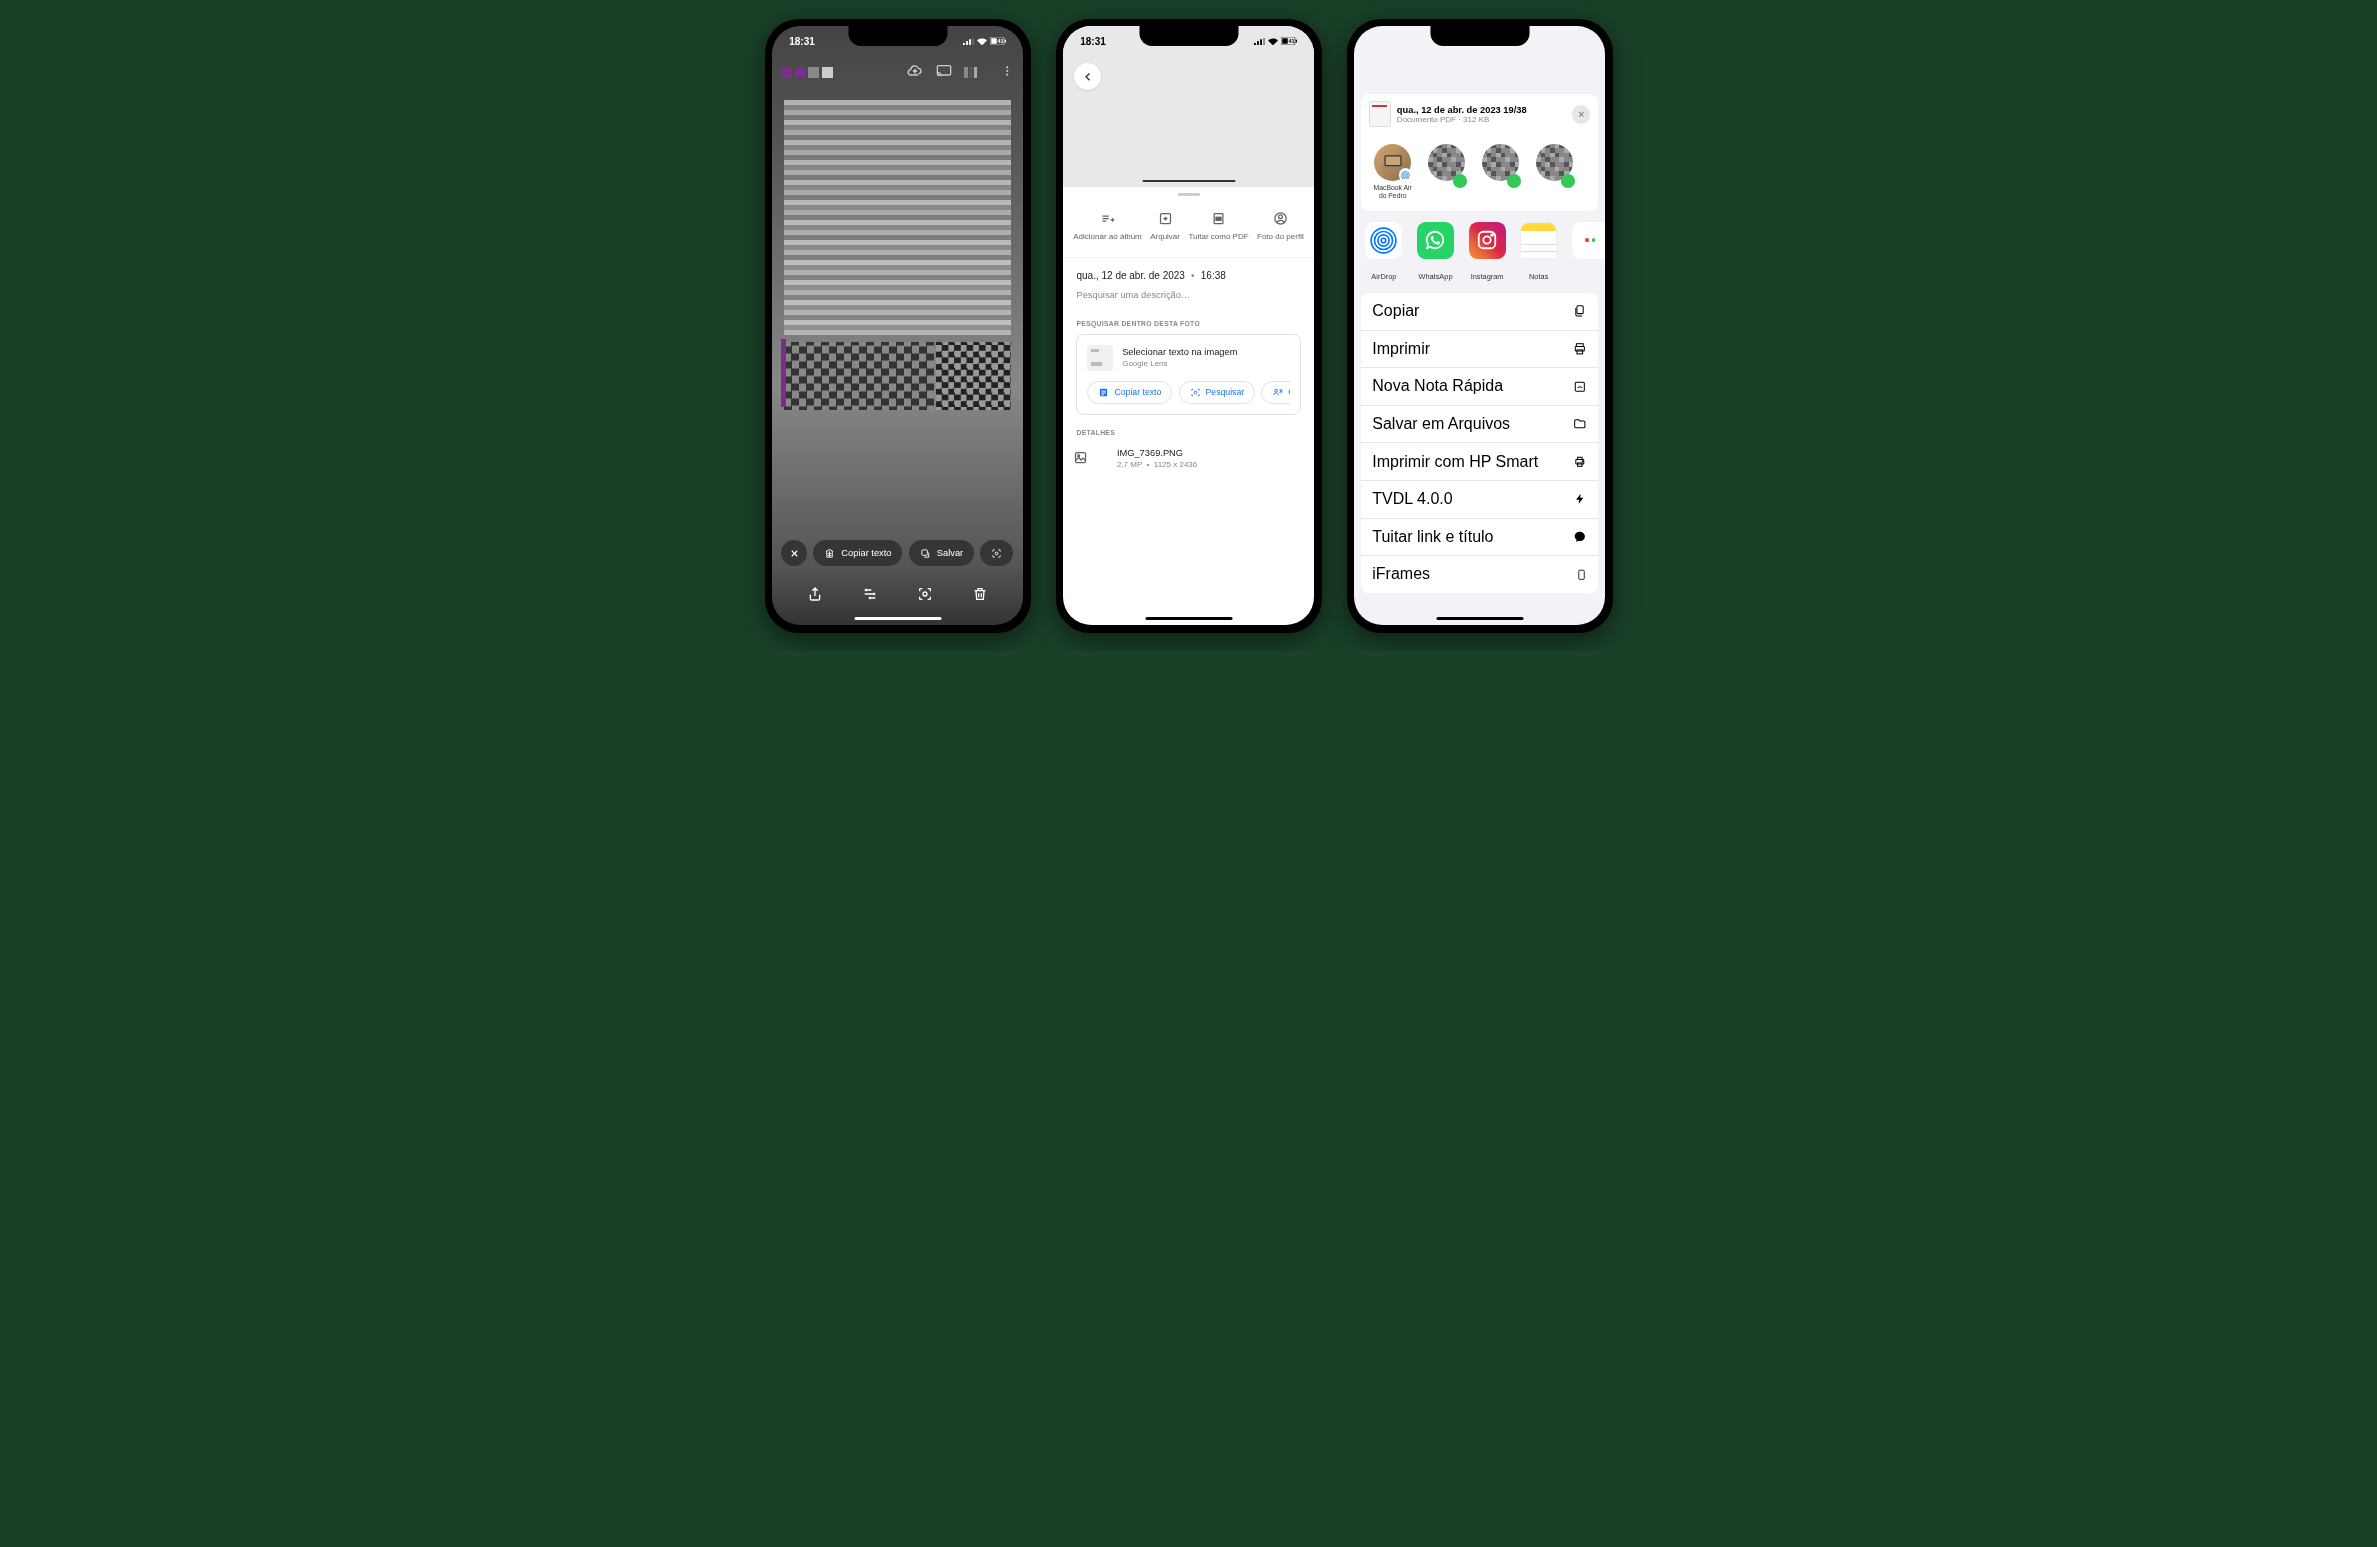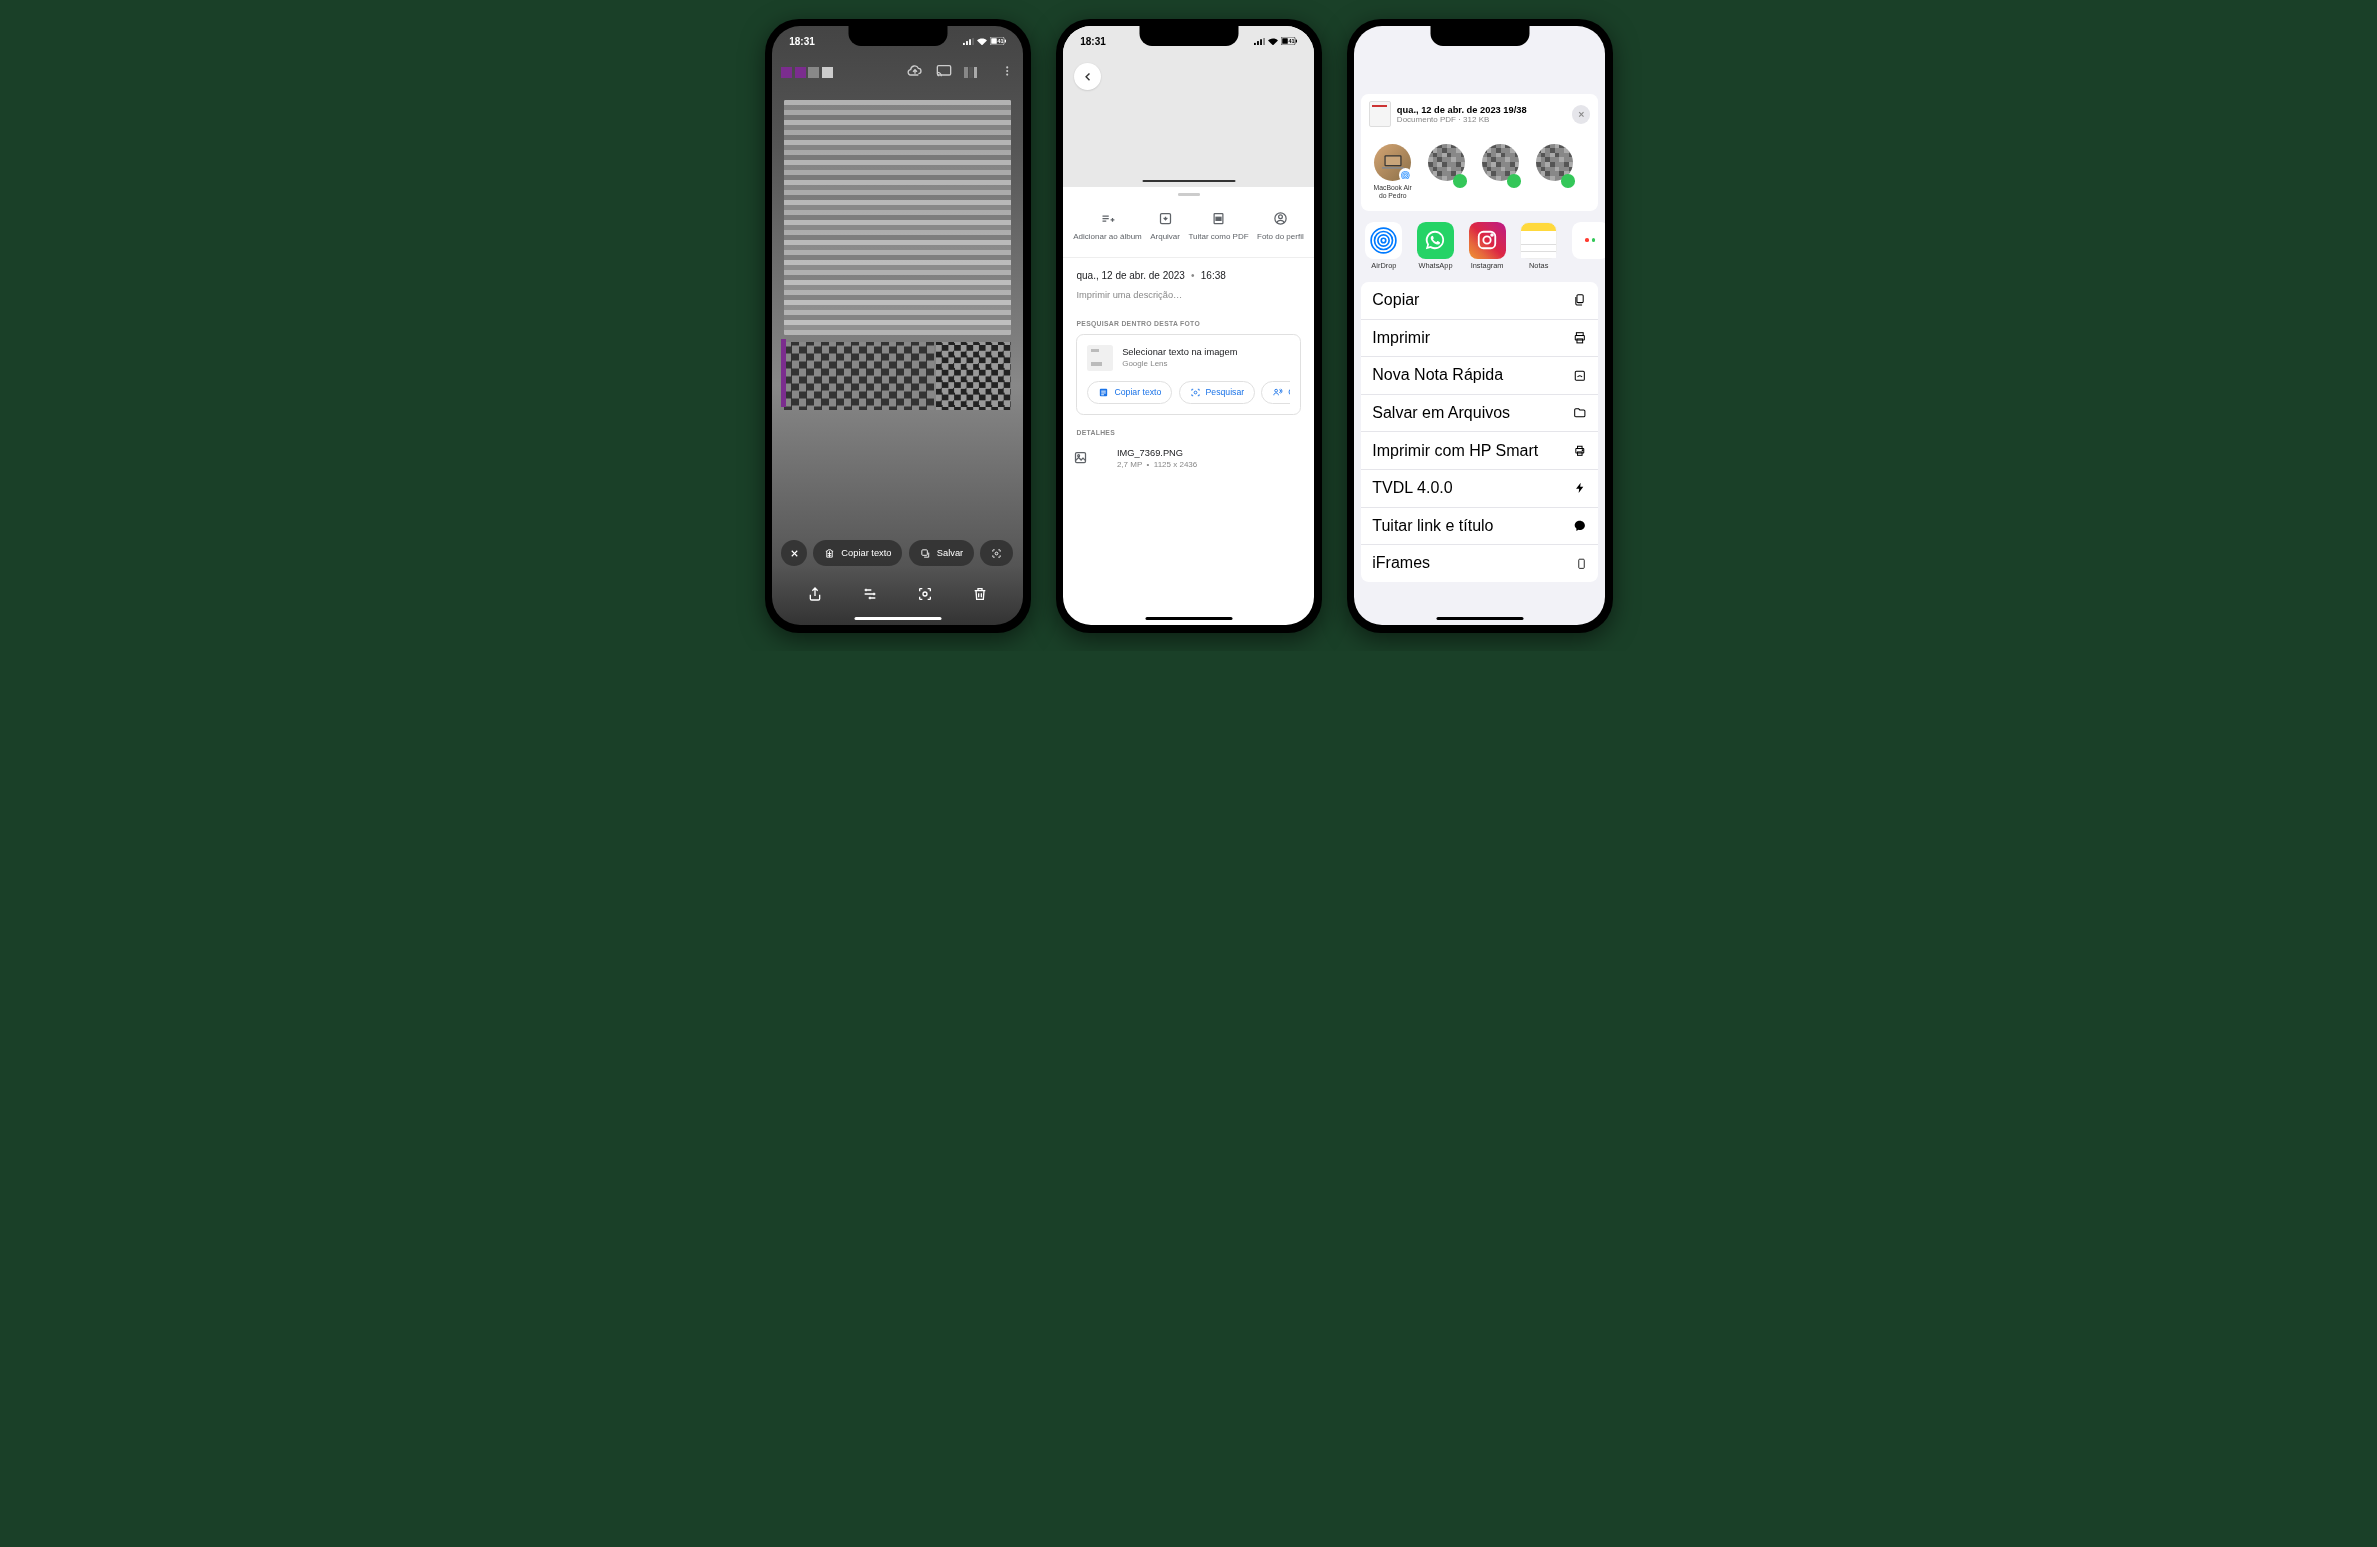--- a/index.html
+++ b/index.html
@@ -79,21 +79,21 @@
   .airdrop-row { display: flex; gap: 11px; padding: 6.2px 2.5px 10px; overflow: hidden; }
   .airdrop-item { display: flex; flex-direction: column; align-items: center; gap: 3.7px; width: 43px; flex-shrink: 0; }
   .airdrop-avatar { width: 37px; height: 37px; border-radius: 50%; background: #888; position: relative; }
   .airdrop-avatar.mac { background: linear-gradient(135deg,#d4a574,#8b6f47); display:flex; align-items:center; justify-content:center; }
   .airdrop-badge { position: absolute; bottom: -1.2px; right: -1.2px; width: 13.6px; height: 13.6px; background: #fff; border-radius: 50%; display: flex; align-items: center; justify-content: center; }
   .airdrop-badge.green { background: #34c759; }
   .airdrop-badge svg { color: #007aff; }
   .airdrop-label { font-size: 6.8px; text-align: center; color: #333; line-height: 1.2; }
   
   .apps-row { display: flex; gap: 13.6px; padding: 11px 11px 6.2px; overflow: hidden; background: #f2f2f7; }
-  .app-item { display: flex; flex-direction: column; align-items: center; gap: 2px; width: 38px; flex-shrink: 0; }
+  .app-item { display: flex; flex-direction: column; align-items: center; gap: 13px; width: 38px; flex-shrink: 0; }
   .app-icon { width: 37px; height: 37px; border-radius: 8.7px; display: flex; align-items: center; justify-content: center; }
   .app-label { font-size: 7.4px; color: #333; }
   .app-airdrop { background: #fff; }
   .app-whatsapp { background: #25d366; }
   .app-instagram { background: linear-gradient(45deg, #f09433, #e6683c, #dc2743, #cc2366, #bc1888); }
   .app-notes { background: linear-gradient(180deg, #ffd93d 0%, #ffd93d 25%, #fff 25%); border: 0.6px solid #eee; }
   .app-more { background: #fff; }
   
   .action-list { margin: 6.2px 7.4px; background: #fff; border-radius: 7.4px; overflow: hidden; }
   .action-list-item { display: flex; justify-content: space-between; align-items: center; padding: 9.3px 11px; border-bottom: 0.3px solid #e5e5ea; font-size: 16px; color: #000; }
@@ -277,21 +277,21 @@
             <path d="M6 19c1-3 4-4 6-4s5 1 6 4"></path>
           </svg>
         <span>Foto do perfil</span>
       </div>
     </div>
 
     <div class="date-section">
       <div class="date-line">
         <span>qua., 12 de abr. de 2023</span><span class="dot">•</span><span>16:38</span>
       </div>
-      <div class="desc-placeholder">Imprimir uma descrição…</div>
+      <div class="desc-placeholder">Pesquisar uma descrição…</div>
     </div>
 
     <div class="section-label">PESQUISAR DENTRO DESTA FOTO</div>
 
     <div class="lens-card">
       <div class="lens-top">
         <div class="lens-thumb"></div>
         <div>
           <div class="lens-text-title">Selecionar texto na imagem</div>
           <div class="lens-text-sub">Google Lens</div>

